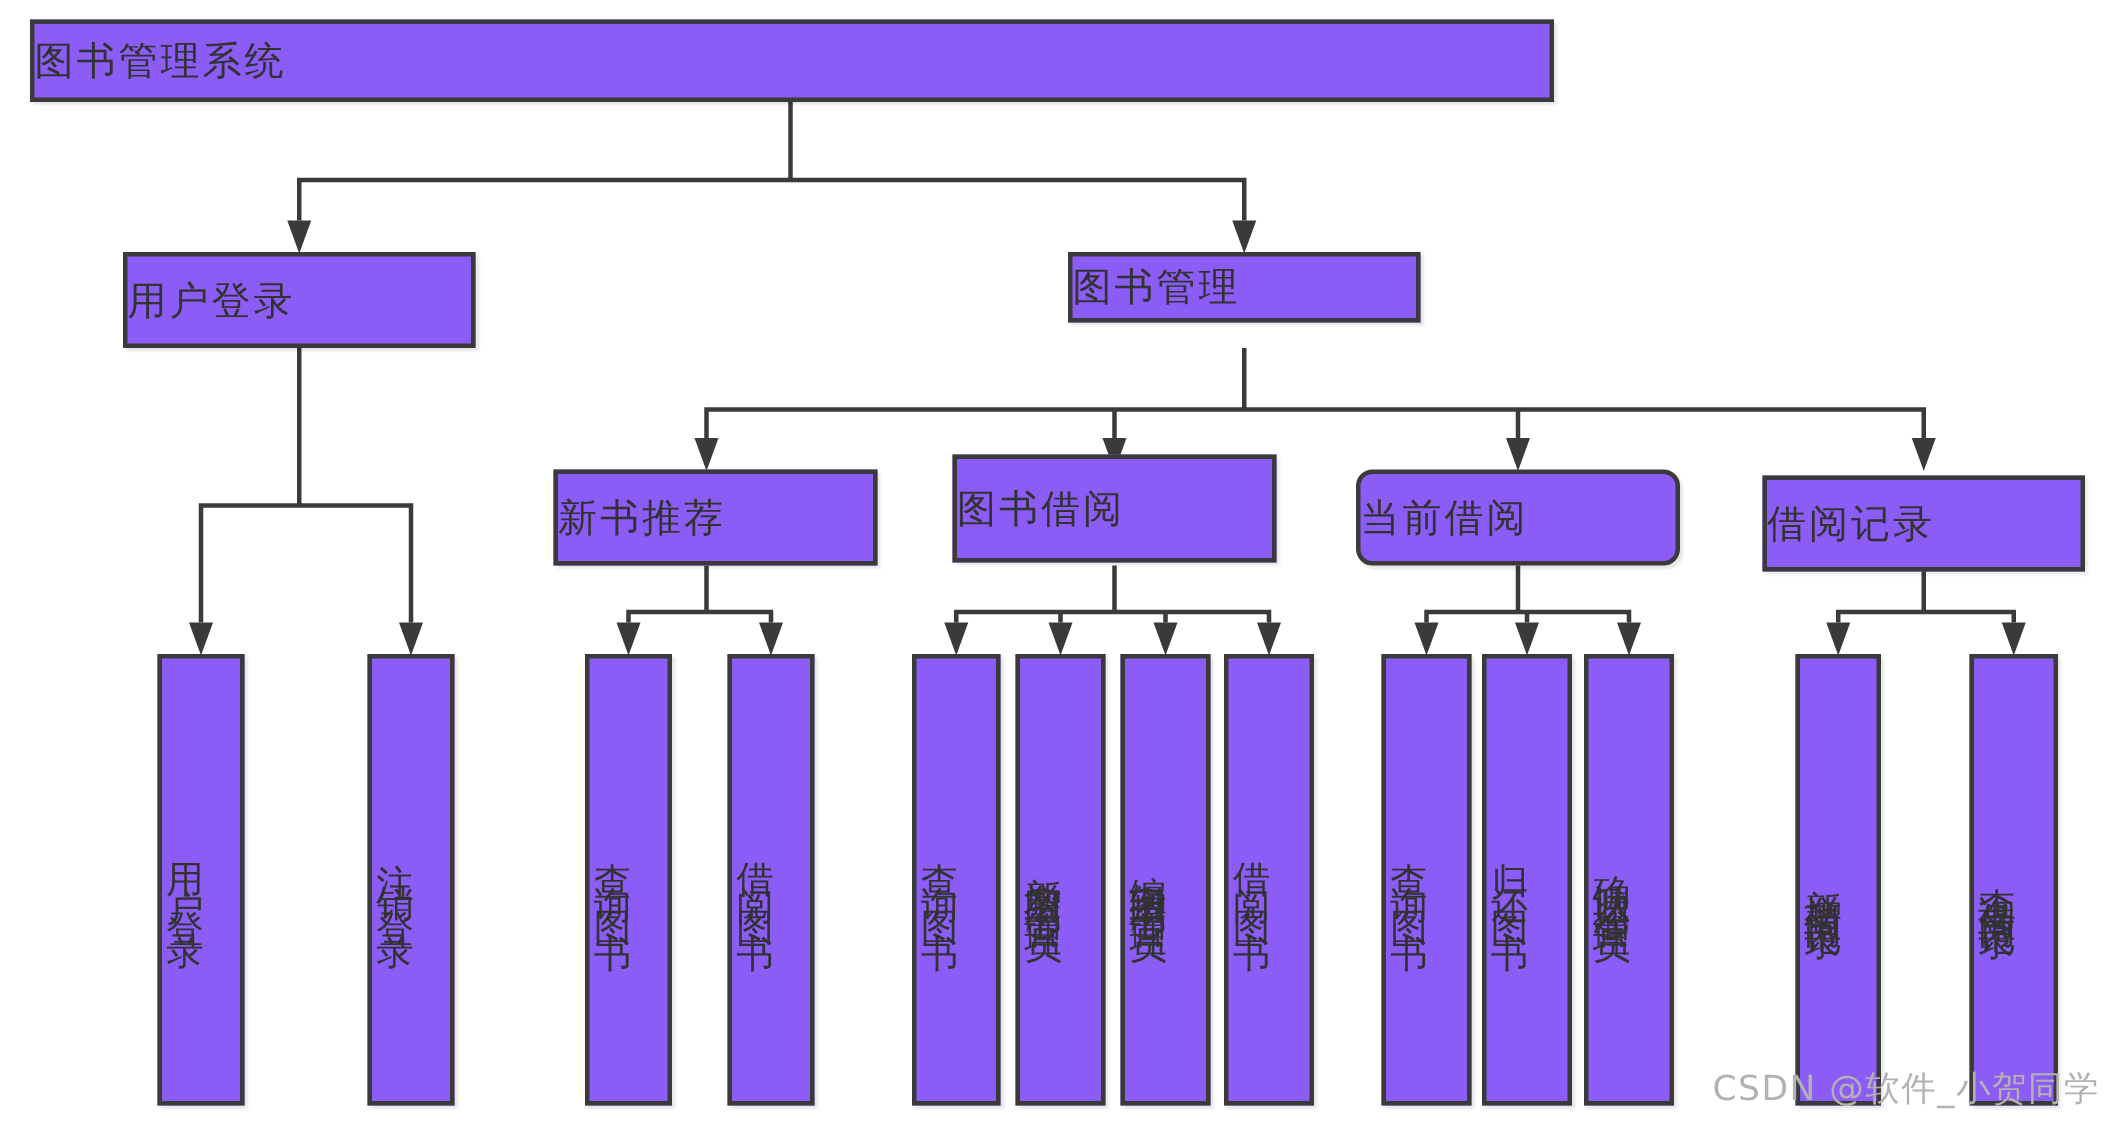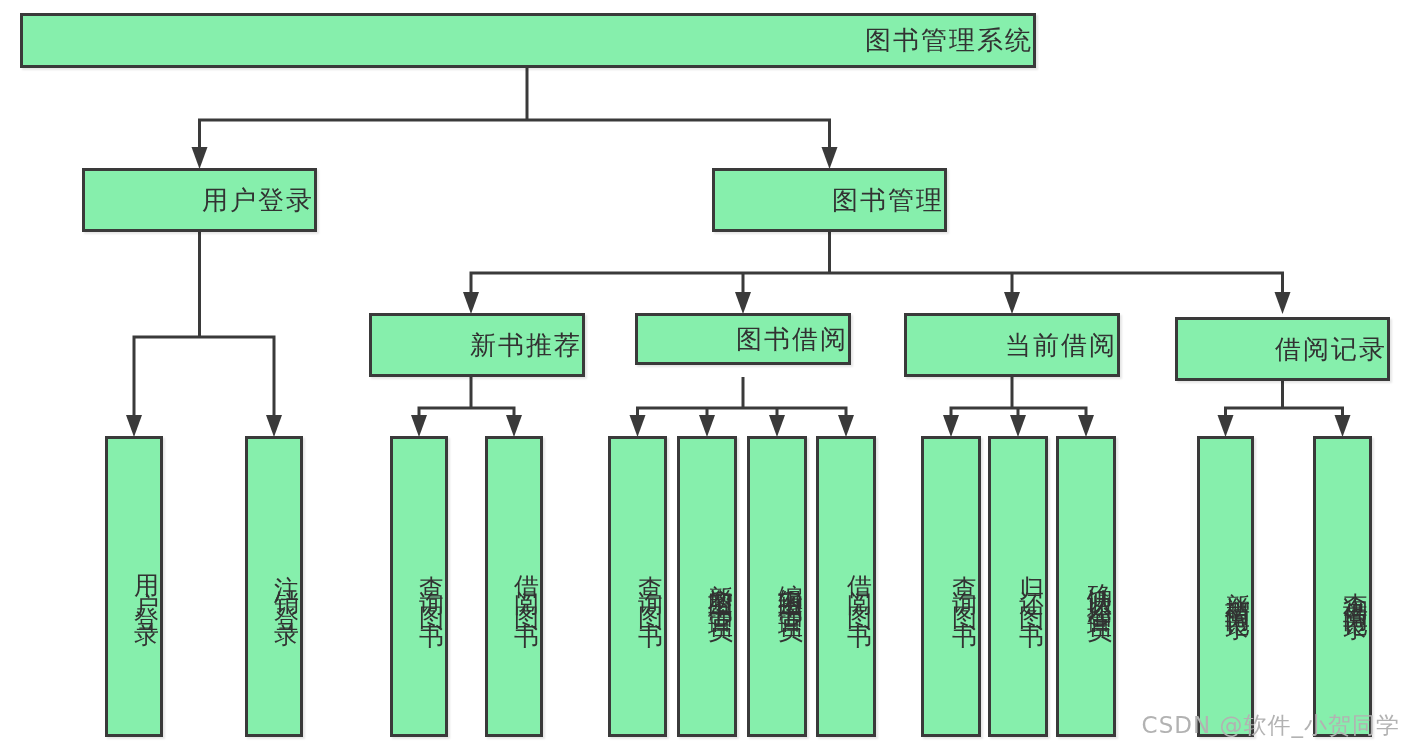--- a/index.html
+++ b/index.html
@@ -12,21 +12,21 @@
   .canvas{
     position:relative;width:1405px;height:747px;background:var(--background);
     font-family:"DejaVu Sans","Liberation Sans",sans-serif;color:var(--text);
     overflow:hidden;
   }
   .wires{position:absolute;left:0;top:0;pointer-events:none;}
   .wire{stroke:var(--line);stroke-width:3;fill:none;}
   .arrow{fill:var(--line);stroke:none;}
   .node{
     position:absolute;box-sizing:border-box;border:3px solid var(--line);
-    background:#86efac;display:flex;align-items:center;justify-content:flex-end;
+    background:#8b5cf6;display:flex;align-items:center;justify-content:flex-start;
     box-shadow:2px 2px 2px rgba(0,0,0,0.10);
   }
   .hnode{font-size:26px;letter-spacing:2px;}
   .vnode .vlabel{
     writing-mode:vertical-rl;text-orientation:mixed;
     font-size:25px;line-height:1.15;white-space:nowrap;
   }
   .watermark{
     position:absolute;right:5px;bottom:6px;
     font-size:23px;letter-spacing:1px;color:var(--watermark);
@@ -85,31 +85,31 @@
     </g>
   </svg>
 
   <div class="node hnode" style="left:20px;top:13px;width:1016px;height:55px;">
     <span>图书管理系统</span>
   </div>
 
   <div class="node hnode" style="left:82px;top:168px;width:235px;height:64px;">
     <span>用户登录</span>
   </div>
-  <div class="node hnode" style="left:712px;top:168px;width:235px;height:64px;">
+  <div class="node hnode" style="left:712px;top:168px;width:235px;height:47px;">
     <span>图书管理</span>
   </div>
 
   <div class="node hnode" style="left:369px;top:313px;width:216px;height:64px;">
     <span>新书推荐</span>
   </div>
-  <div class="node hnode" style="left:635px;top:313px;width:216px;height:52px;">
+  <div class="node hnode" style="left:635px;top:303px;width:216px;height:72px;">
     <span>图书借阅</span>
   </div>
-  <div class="node hnode" style="left:904px;top:313px;width:216px;height:64px;">
+  <div class="node hnode" style="left:904px;top:313px;width:216px;height:64px;border-radius:11px;">
     <span>当前借阅</span>
   </div>
   <div class="node hnode" style="left:1175px;top:317px;width:215px;height:64px;">
     <span>借阅记录</span>
   </div>
 
   <div class="node vnode" style="left:105px;top:436px;width:58px;height:301px;">
     <span class="vlabel" style="letter-spacing: 16px;">用户登录</span>
   </div>
   <div class="node vnode" style="left:245px;top:436px;width:58px;height:301px;">

